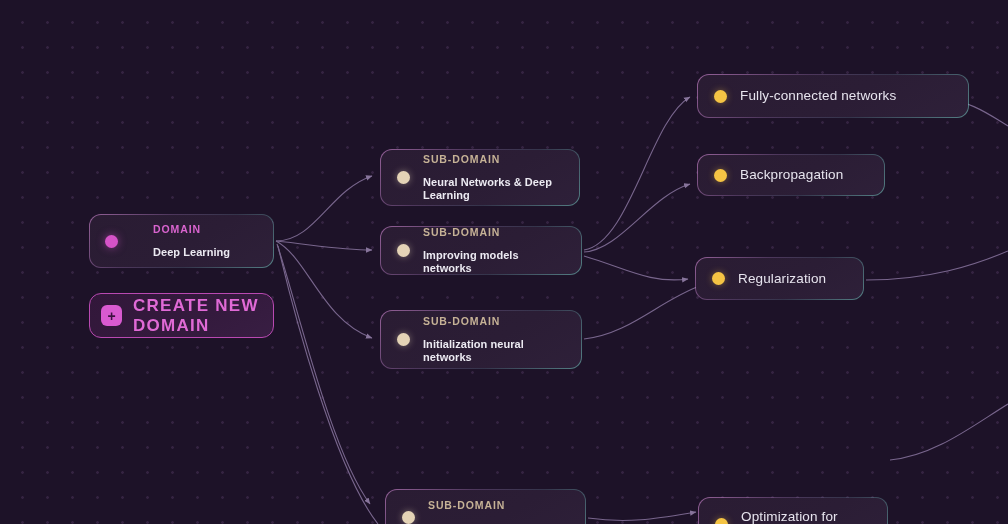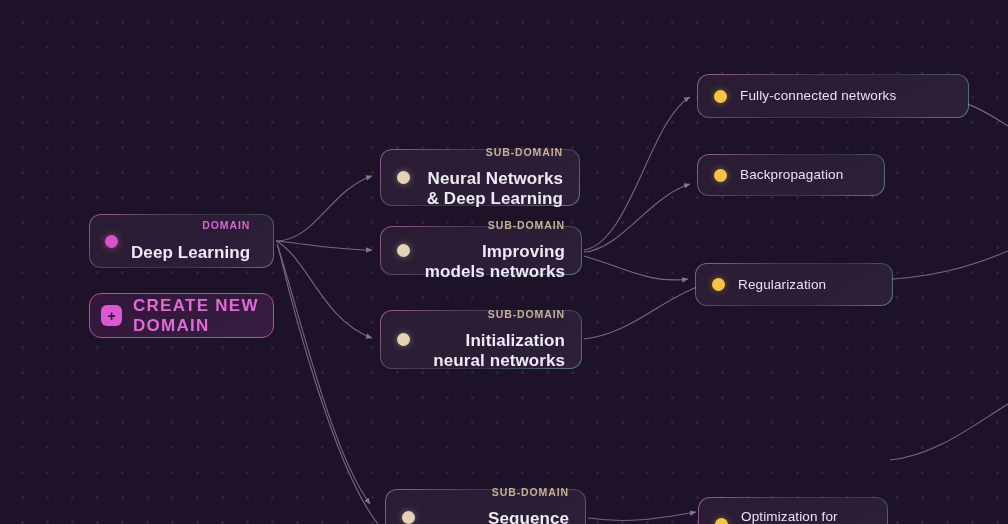--- a/index.html
+++ b/index.html
@@ -52,49 +52,49 @@
     flex: 0 0 auto;
     width: 13px;
     height: 13px;
     border-radius: 50%;
     margin-right: 13px;
   }
   .dot.tan   { background: #e4d3b6; box-shadow: 0 0 7px rgba(228,211,182,.45); }
   .dot.amber { background: #f5c444; box-shadow: 0 0 7px rgba(245,196,68,.40); }
   .dot.pink  { background: #d653c8; box-shadow: 0 0 9px rgba(214,83,200,.55); }
 
-  .node-text { min-width: 0; text-align: right; }
+  .node-text { min-width: 0; }
   .kicker {
     font-size: 10.5px;
     letter-spacing: .085em;
     font-weight: 700;
     line-height: 1.25;
     text-transform: uppercase;
   }
   .kicker.tan  { color: #c6b296; }
   .kicker.pink { color: #d964cf; }
   .title {
-    font-size: 17px;
+    font-size: 11px;
     font-weight: 700;
     color: #eceaf2;
     line-height: 1.18;
     margin-top: 10px;
     letter-spacing: .005em;
   }
   .title.plain {
     font-weight: 400;
     font-size: 13.5px;
     color: #e7e4ee;
     margin-top: 0;
     letter-spacing: .01em;
   }
 
   
   #node-domain { left: 89px; top: 214px; width: 185px; height: 54px; }
-  #node-domain .node-inner { padding: 0 15px; }
+  #node-domain .node-inner { padding: 0 15px; gap: 22px; }
 
   
   #node-create {
     position: absolute;
     left: 89px; top: 293px; width: 185px; height: 45px;
     box-sizing: border-box;
     border: 1px solid #b949b2;
     border-radius: 12px;
     background: linear-gradient(150deg, #32173a 0%, #341a3d 60%, #381e43 100%);
     display: flex;
@@ -122,21 +122,21 @@
 
   
   #node-sd0 { left: 380px; top: 149px; width: 200px; height: 57px; }
   #node-sd1 { left: 380px; top: 226px; width: 202px; height: 49px; }
   #node-sd2 { left: 380px; top: 310px; width: 202px; height: 59px; }
   #node-sd3 { left: 385px; top: 489px; width: 201px; height: 57px; }
 
   
   #node-t0 { left: 697px; top: 74px;  width: 272px; height: 44px; }
   #node-t1 { left: 697px; top: 154px; width: 188px; height: 42px; }
-  #node-t2 { left: 695px; top: 263px; width: 198px; height: 43px; }
+  #node-t2 { left: 695px; top: 257px; width: 169px; height: 43px; }
   #node-t3 { left: 695px; top: 427px; width: 193px; height: 55px; }
   #node-t4 { left: 698px; top: 497px; width: 190px; height: 55px; }
 </style>
 </head>
 <body>
 
 <div id="canvas">
 
   <svg id="edges" viewBox="0 0 1008 524">
     <defs>

